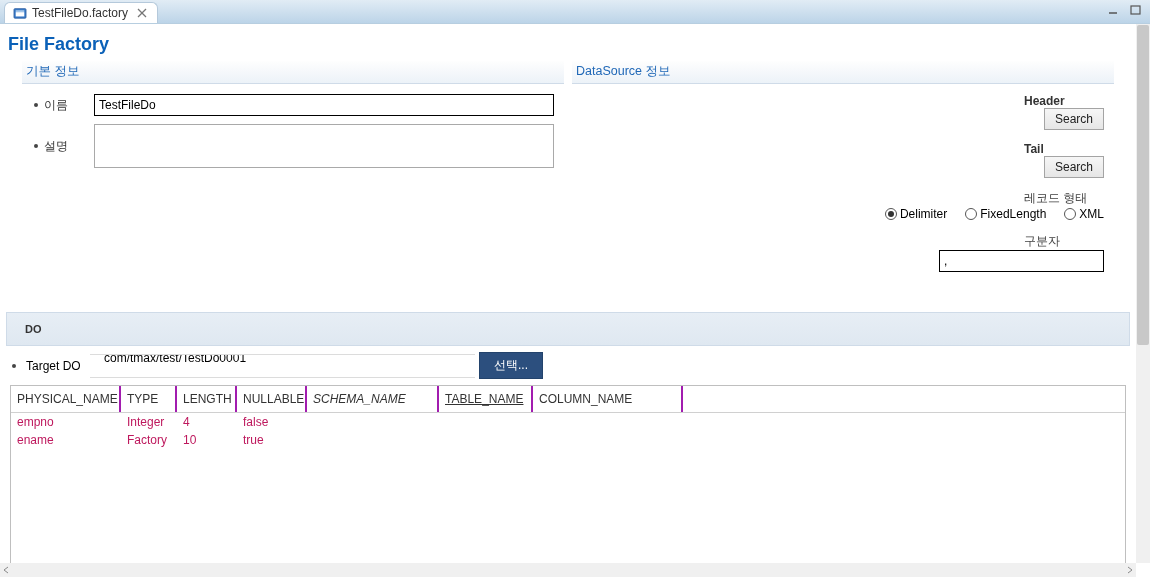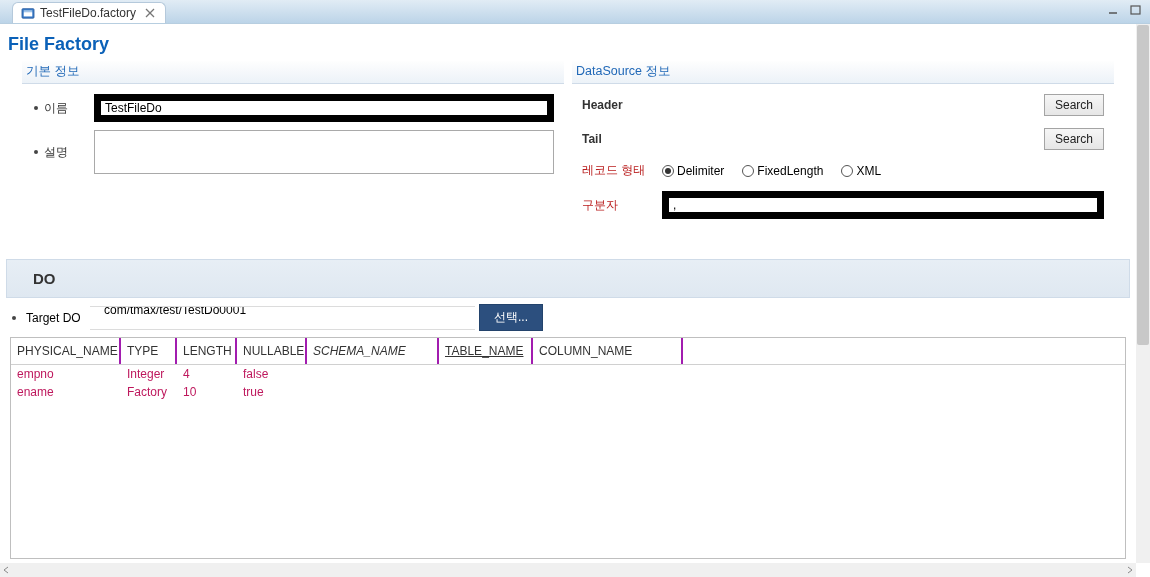--- a/index.html
+++ b/index.html
@@ -3,21 +3,21 @@
 <meta charset="utf-8">
 <style>
 * { box-sizing: border-box; margin: 0; padding: 0; font-family: "Malgun Gothic", "Segoe UI", sans-serif; font-size: 12px; }
 body { background: #fff; width: 1150px; height: 577px; overflow: hidden; }
 
 .tabbar {
   height: 24px;
   background: linear-gradient(#e1ecf5, #bcd4e8);
   border-bottom: 1px solid #b7cee0;
   display: flex; align-items: flex-end;
-  padding-left: 12px;
+  padding-left: 4px;
   position: relative;
 }
 .tab {
   background: #fff;
   border: 1px solid #b5c9db;
   border-bottom: none;
   border-radius: 6px 6px 0 0;
   padding: 3px 10px 3px 8px;
   display: flex; align-items: center; gap: 5px;
   color: #333;
@@ -54,31 +54,31 @@
   padding: 2px 4px 3px 4px;
   border-bottom: 1px solid #cfdbe8;
   background: linear-gradient(#fefefe, #ecf2f8);
 }
 .panel-body { padding: 10px 10px 8px 10px; }
 
 .form-row { display: flex; align-items: center; margin-bottom: 8px; }
 .dot { width: 4px; height: 4px; background: #454545; border-radius: 50%; margin: 0 6px 0 2px; flex-shrink: 0; }
 .form-label { width: 50px; color: #333; }
 .text-input {
-  flex: 1; border: 7px solid #000000; padding: 3px 4px; height: 28px;
+  flex: 1; border: 1px solid #000000; padding: 3px 4px; height: 22px;
   background: #fff;
 }
 .textarea {
   flex: 1; border: 1px solid #a9a9a9; padding: 3px 4px; height: 44px;
   resize: none; background: #fff; overflow-y: scroll;
 }
 
-.ds-row { display: flex; align-items: center; margin-bottom: 12px; }
+.ds-row { display: flex; align-items: flex-end; margin-bottom: 12px; flex-direction: column; }
 .ds-label { width: 80px; color: #333; font-weight: bold; }
-.ds-label-normal { width: 80px; color: #b91c1c; }
+.ds-label-normal { width: 80px; color: #404040; }
 .btn {
   background: linear-gradient(#f6f6f6, #e6e6e6);
   border: 1px solid #a4a4a4;
   padding: 3px 10px;
   cursor: pointer;
   color: #222;
 }
 .btn-primary {
   background: #2c4f7e;
   color: #fff;
@@ -91,24 +91,24 @@
 .radio-circle {
   width: 12px; height: 12px; border: 1.2px solid #555; border-radius: 50%;
   display: inline-flex; align-items: center; justify-content: center;
 }
 .radio-dot { width: 6px; height: 6px; background: #333; border-radius: 50%; }
 
 .do-section { margin: 20px 6px 0 6px; }
 .do-header {
   background: linear-gradient(#e7eef5, #dfe8f1);
   border: 1px solid #cfdbe8;
-  padding: 10px 26px;
+  padding: 10px 18px;
   color: #333;
   font-weight: bold;
-  font-size: 15px;
+  font-size: 11px;
 }
 .target-row { display: flex; align-items: center; padding: 6px 4px 4px 4px; gap: 4px; }
 .target-input {
   flex: 1;
   border: 1px solid #c9c9c9;
   border-left: none; border-right: none;
   border-top: 1px solid #dcdcdc;
   border-bottom: 1px solid #dcdcdc;
   padding: 3px 4px 19px 14px;
   height: 20px;

